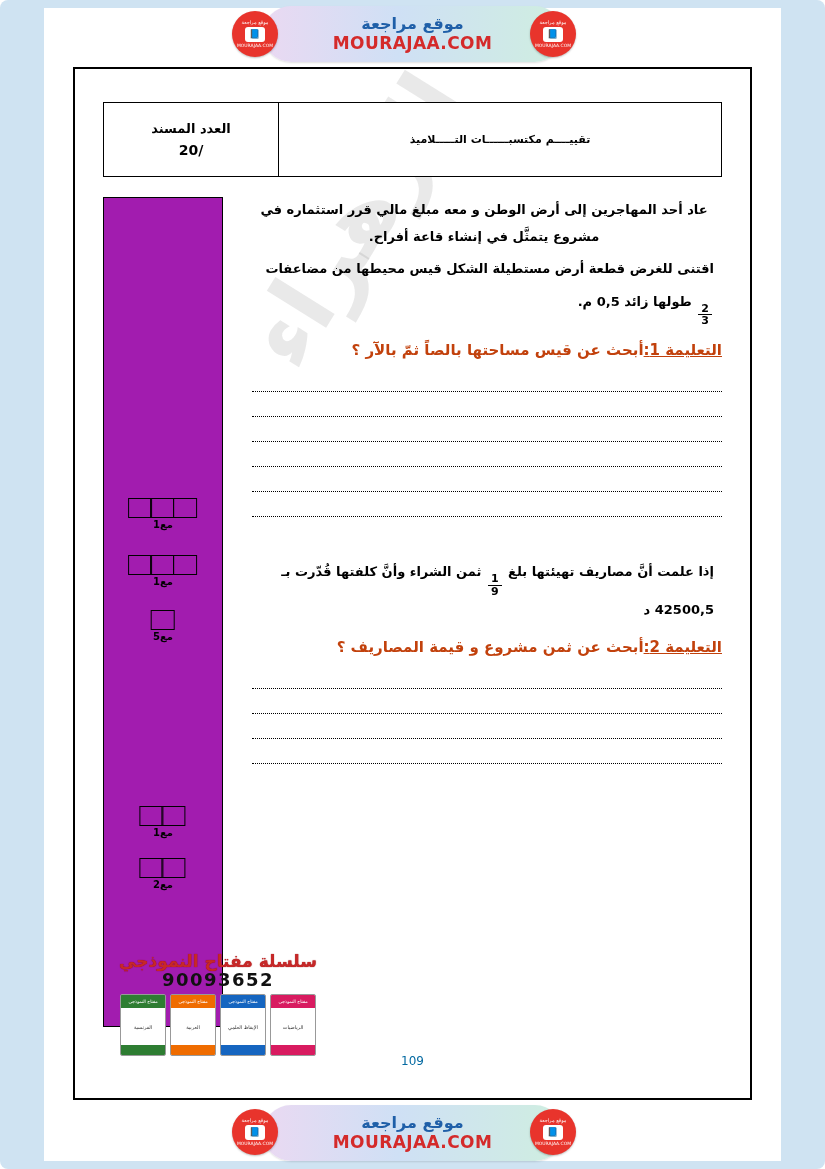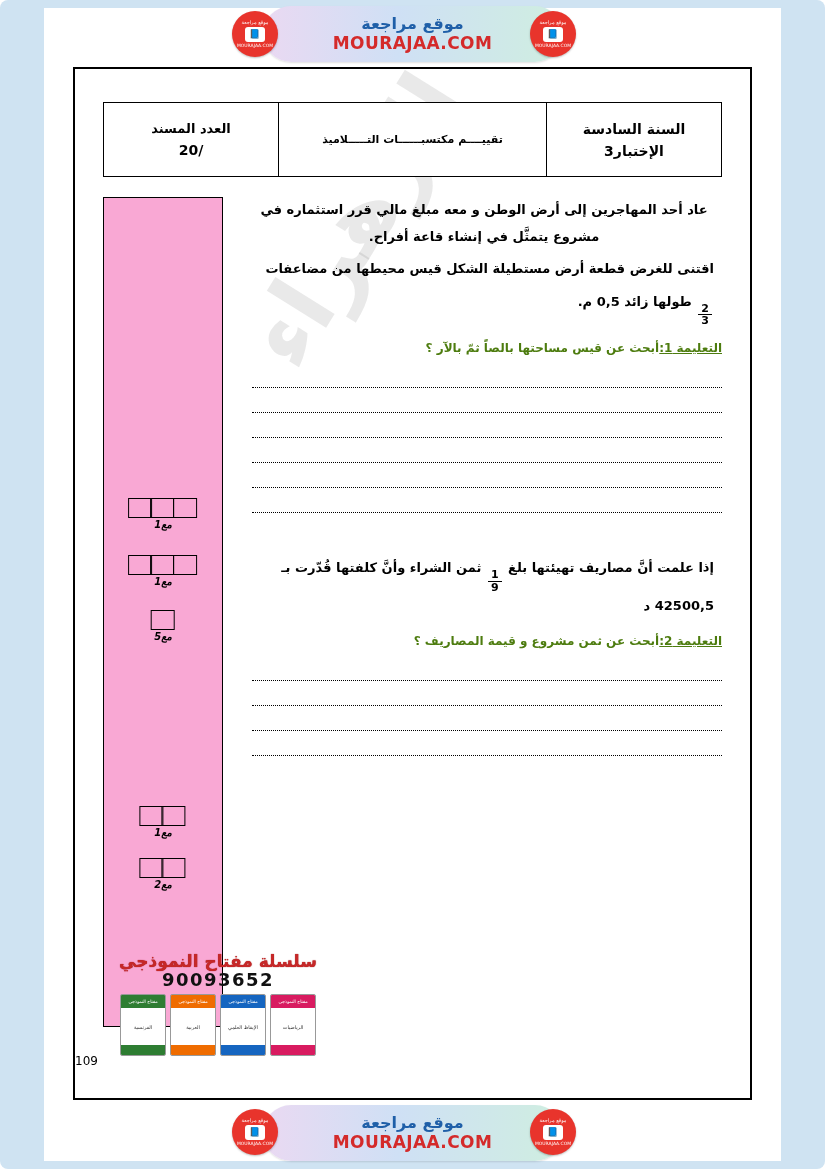--- a/index.html
+++ b/index.html
@@ -128,21 +128,21 @@
   }
   .para{
     font-size:13px;color:#000;font-weight:bold;
     line-height:2.05;
     margin:0 0 6px 0;
     padding-right:8px;
     width:460px;
   }
   .para.c{text-align:center;}
   .instr{
-    font-size:12px;font-weight:bold;color:#4d7c0f;
+    font-size:15px;font-weight:bold;color:#c2410c;
     margin:14px 0 8px 0;
     width:470px;
   }
   .instr u{text-decoration:underline;}
   .dots{
     width:470px;
     border-bottom:1.6px dotted #000;
     height:25px;
     box-sizing:border-box;
   }
@@ -160,22 +160,21 @@
   .frac .den{padding:0 3px;}
 
   
   .marks-col{
     position:absolute;
     left:28px;top:128px;
     width:120px;height:830px;
     border:1.5px solid #000;
     box-sizing:border-box;
     z-index:10;
-    background:#f9a8d4;
-    font-style:italic;
+    background:#a21caf;
   }
   .mark-group{
     position:absolute;
     left:50%;transform:translateX(-50%);
     text-align:center;
   }
   .mark-boxes{display:flex;justify-content:center;}
   .mark-boxes .bx{
     width:24px;height:20px;
     border:1.4px solid #000;
@@ -210,22 +209,22 @@
   .book .bk-mid{flex:1;background:#fff;display:flex;align-items:center;justify-content:center;font-size:5px;color:#333;text-align:center;padding:1px;}
   .book .bk-foot{height:10px;}
   .bk1 .bk-head{background:#d81b60;} .bk1 .bk-foot{background:#d81b60;}
   .bk2 .bk-head{background:#1565c0;} .bk2 .bk-foot{background:#1565c0;}
   .bk3 .bk-head{background:#ef6c00;} .bk3 .bk-foot{background:#ef6c00;}
   .bk4 .bk-head{background:#2e7d32;} .bk4 .bk-foot{background:#2e7d32;}
 
   .page-num{
     position:absolute;
     left:0;right:0;bottom:30px;
-    text-align:left;
-    font-size:12px;color:#000000;
+    text-align:center;
+    font-size:12px;color:#0369a1;
     z-index:10;
   }
 </style>
 </head>
 <body>
 
 <div class="page-frame">
   <div class="page-inner"></div>
 
   <div class="brand-banner brand-top">
@@ -266,24 +265,20 @@
     <div class="lg-bot">MOURAJAA.COM</div>
   </div>
 
   <div class="sheet">
 
     <div class="watermark">
       <span>فاطمة الزهراء</span>
     </div>
 
     <div class="head-table">
-      <div class="head-cell hc-right">
-        <div class="l1">السنة السادسة</div>
-        <div class="l2">الإختبار3</div>
-      </div>
       <div class="head-cell hc-mid">
         <div class="l1">تقييــــم مكتسبــــــات التـــــلاميذ</div>
       </div>
       <div class="head-cell hc-left">
         <div class="l1">العدد المسند</div>
         <div class="l2">/20</div>
       </div>
     </div>
 
     <div class="marks-col">

